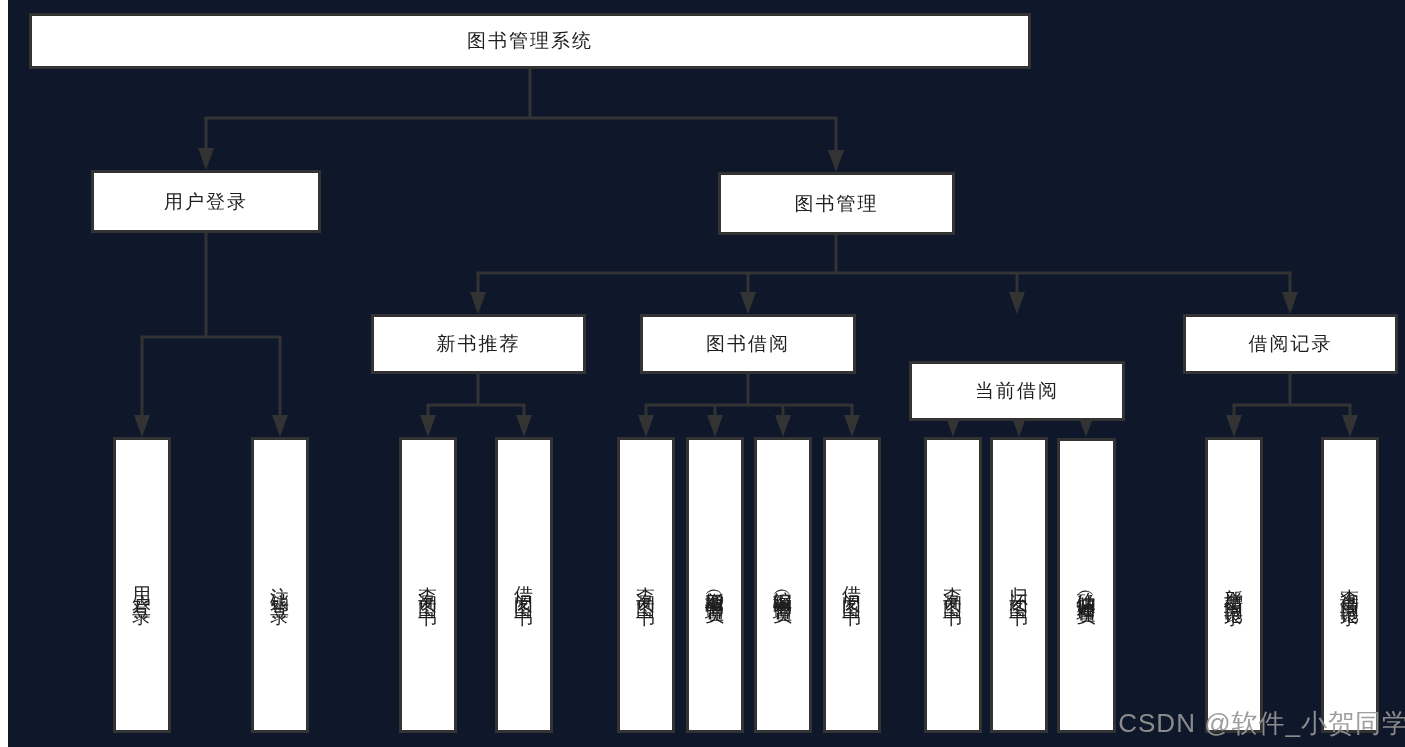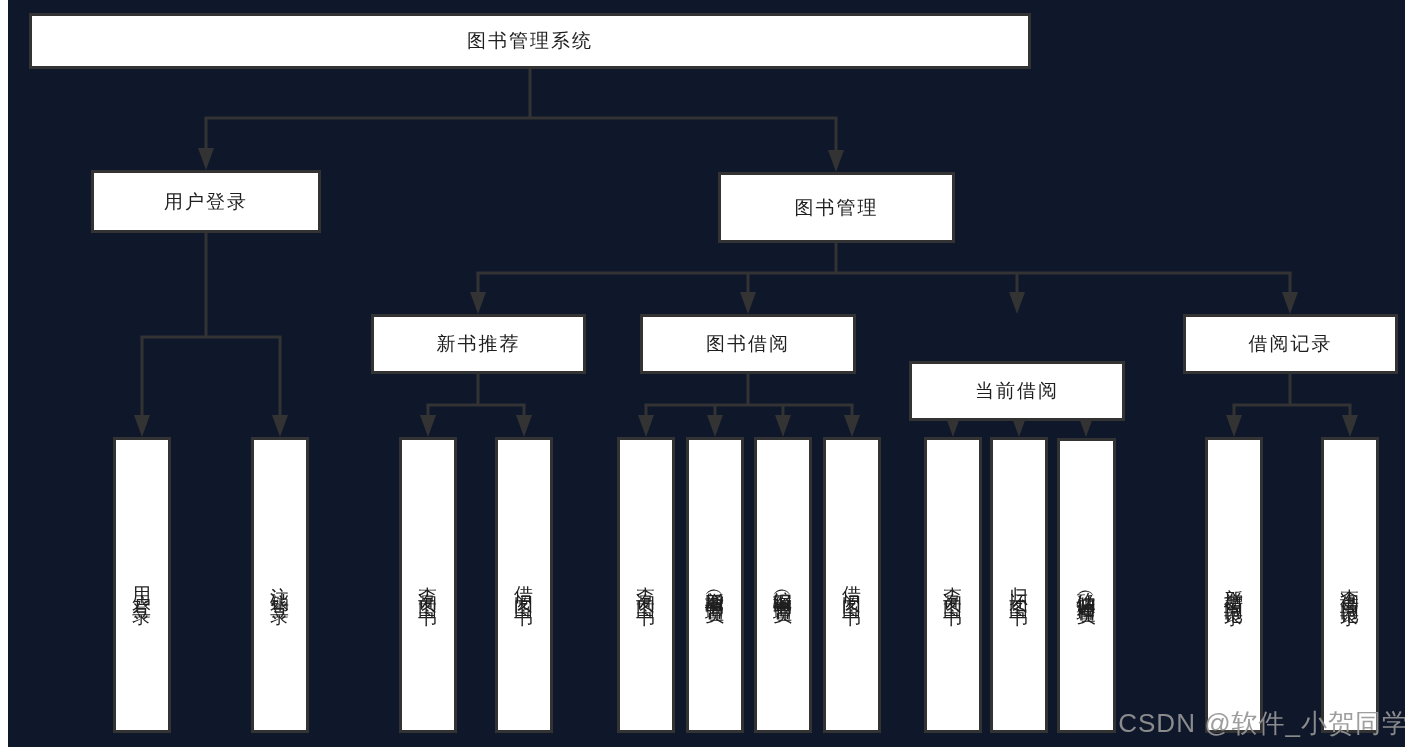--- a/index.html
+++ b/index.html
@@ -97,21 +97,21 @@
     <path d="M1334 415 H1350 L1342 437 Z" fill="#333333" stroke="none"></path>
   </svg>
 
   <div class="node h" style="left:21px; top:13px; width:1002px; height:56px;">
     <span>图书管理系统</span>
   </div>
 
   <div class="node h" style="left:83px; top:170px; width:230px; height:63px;">
     <span>用户登录</span>
   </div>
-  <div class="node h" style="left:710px; top:172px; width:237px; height:71px;">
+  <div class="node h" style="left:710px; top:172px; width:237px; height:63px;">
     <span>图书管理</span>
   </div>
 
   <div class="node h" style="left:363px; top:314px; width:215px; height:60px;">
     <span>新书推荐</span>
   </div>
   <div class="node h" style="left:632px; top:314px; width:216px; height:60px;">
     <span>图书借阅</span>
   </div>
   <div class="node h" style="left:901px; top:314px; width:216px; height:60px;margin-top:47px;">

